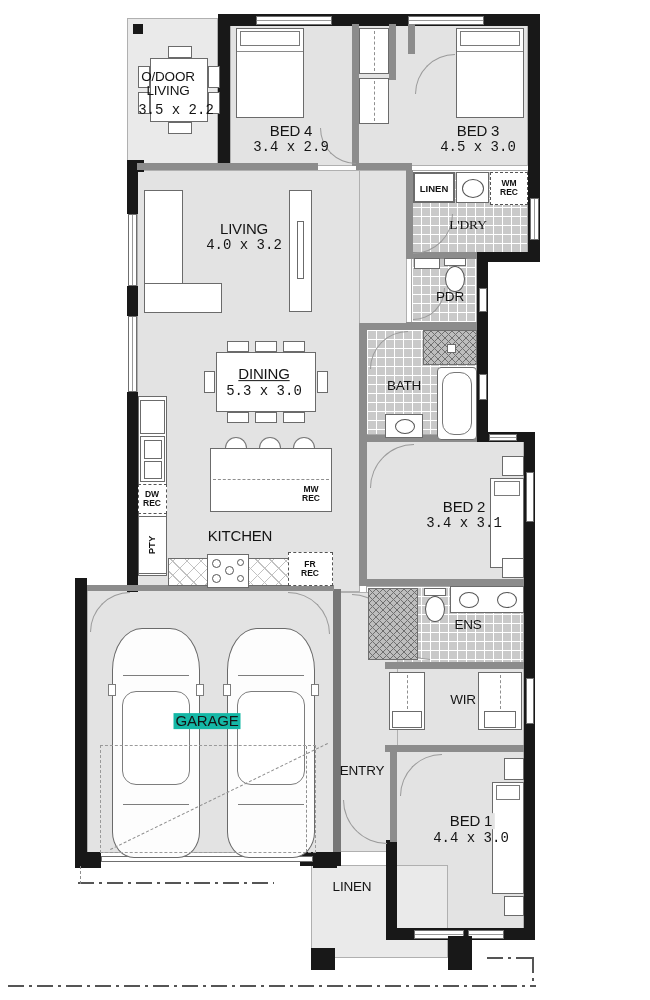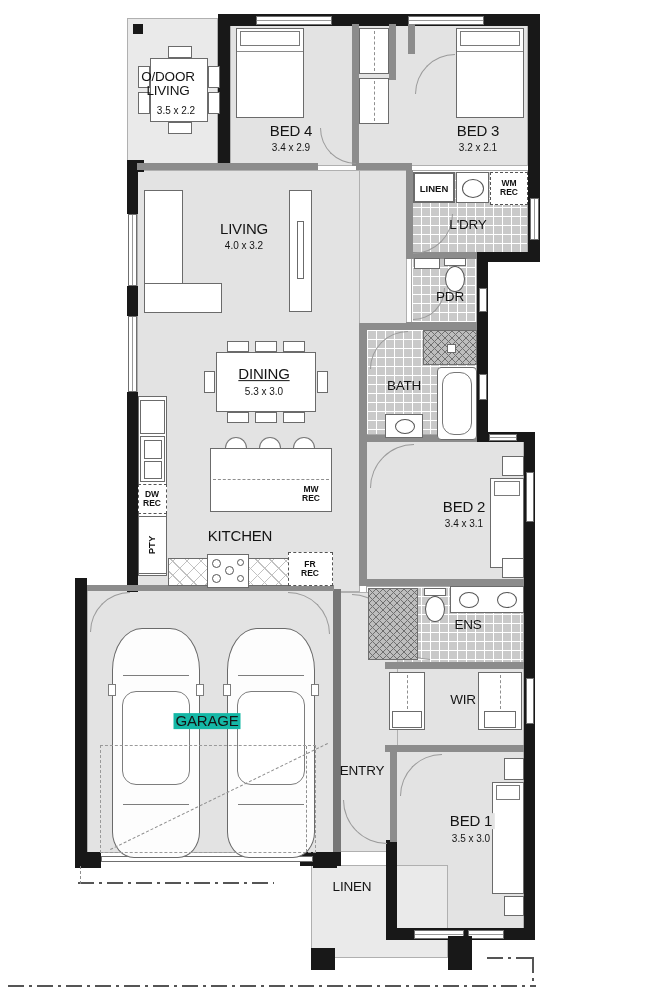--- a/index.html
+++ b/index.html
@@ -36,21 +36,21 @@
                      linear-gradient(to top left,transparent calc(50% - 0.5px),#6f6f6f calc(50% - 0.5px) calc(50% + 0.5px),transparent calc(50% + 0.5px));}
   .arc{position:absolute;box-sizing:border-box;border:0 solid #9a9a9a;background:transparent;}
   .arc.tl{border-left-width:1px;border-top-width:1px;border-top-left-radius:100% 100%;}
   .arc.tr{border-right-width:1px;border-top-width:1px;border-top-right-radius:100% 100%;}
   .arc.bl{border-left-width:1px;border-bottom-width:1px;border-bottom-left-radius:100% 100%;}
   .arc.br{border-right-width:1px;border-bottom-width:1px;border-bottom-right-radius:100% 100%;}
   
   .lab{position:absolute;transform:translate(-50%,-50%);white-space:nowrap;
        font-size:15px;letter-spacing:-0.2px;color:#141414;text-align:center;line-height:1.05;}
   .lab.sm{font-size:13.5px;}
-  .dims{position:absolute;transform:translate(-50%,-50%);white-space:nowrap;font-size:10px;color:#141414;}
+  .dims{position:absolute;transform:translate(-50%,-50%);white-space:nowrap;font-size:14px;color:#141414;font-family:Liberation Mono, monospace;}
   .rec{position:absolute;transform:translate(-50%,-50%);font-size:8.5px;font-weight:bold;
        line-height:1.1;text-align:center;color:#111;white-space:pre-line;}
   .linenlab{position:absolute;transform:translate(-50%,-50%);font-size:9.5px;font-weight:bold;color:#111;}
   .vert{transform:translate(-50%,-50%) rotate(-90deg);}
   
   .bnd{position:absolute;background:repeating-linear-gradient(90deg,#555 0 16px,transparent 16px 21px,#555 21px 24px,transparent 24px 29px);height:2px;}
   .bndv{position:absolute;background:repeating-linear-gradient(#555 0 16px,transparent 16px 21px,#555 21px 24px,transparent 24px 29px);width:2px;}
   .dashline{position:absolute;border-top:1px dashed #8f8f8f;}
   .dashlinev{position:absolute;border-left:1px dashed #8f8f8f;}
   
@@ -294,26 +294,26 @@
   <div class="lab sm" style="left:168px;top:84px;">
     <span>O/DOOR</span><br>
     <span>LIVING</span>
   </div>
   <div class="dims" style="left:176px;top:110px;">3.5 x 2.2</div>
 
   <div class="lab" style="left:291px;top:131px;">BED 4</div>
   <div class="dims" style="left:291px;top:147px;">3.4 x 2.9</div>
 
   <div class="lab" style="left:478px;top:131px;">BED 3</div>
-  <div class="dims" style="left:478px;top:147px;">3.2 x 2.1</div>
+  <div class="dims" style="left:478px;top:147px;">4.5 x 3.0</div>
 
   <div class="linenlab" style="left:434px;top:188px;">LINEN</div>
   <div class="rec" style="left:509px;top:188px;">WM
 REC</div>
-  <div class="lab sm" style="left:468px;top:225px;">L'DRY</div>
+  <div class="lab sm" style="left:468px;top:225px;font-family:Liberation Serif, serif;">L'DRY</div>
   <div class="lab sm" style="left:450px;top:297px;">PDR</div>
 
   <div class="lab" style="left:244px;top:229px;">LIVING</div>
   <div class="dims" style="left:244px;top:245px;">4.0 x 3.2</div>
 
   <div class="lab" style="left:264px;top:374px;text-decoration:underline;">DINING</div>
   <div class="dims" style="left:264px;top:391px;">5.3 x 3.0</div>
 
   <div class="lab sm" style="left:404px;top:386px;">BATH</div>
 
@@ -329,17 +329,17 @@
   <div class="rec" style="left:310px;top:569px;">FR
 REC</div>
 
   <div class="lab sm" style="left:468px;top:625px;">ENS</div>
   <div class="lab sm" style="left:463px;top:700px;">WIR</div>
 
   <div class="lab" style="left:207px;top:721px;background:#14b8a6;padding:0 2px;">GARAGE</div>
   <div class="lab sm" style="left:362px;top:771px;">ENTRY</div>
 
   <div class="lab" style="left:471px;top:821px;background:#e3e3e3;padding:0 3px;">BED 1</div>
-  <div class="dims" style="left:471px;top:838px;">3.5 x 3.0</div>
+  <div class="dims" style="left:471px;top:838px;">4.4 x 3.0</div>
 
   <div class="lab sm" style="left:352px;top:887px;">LINEN</div>
 
 </div>
 
 </body></html>

